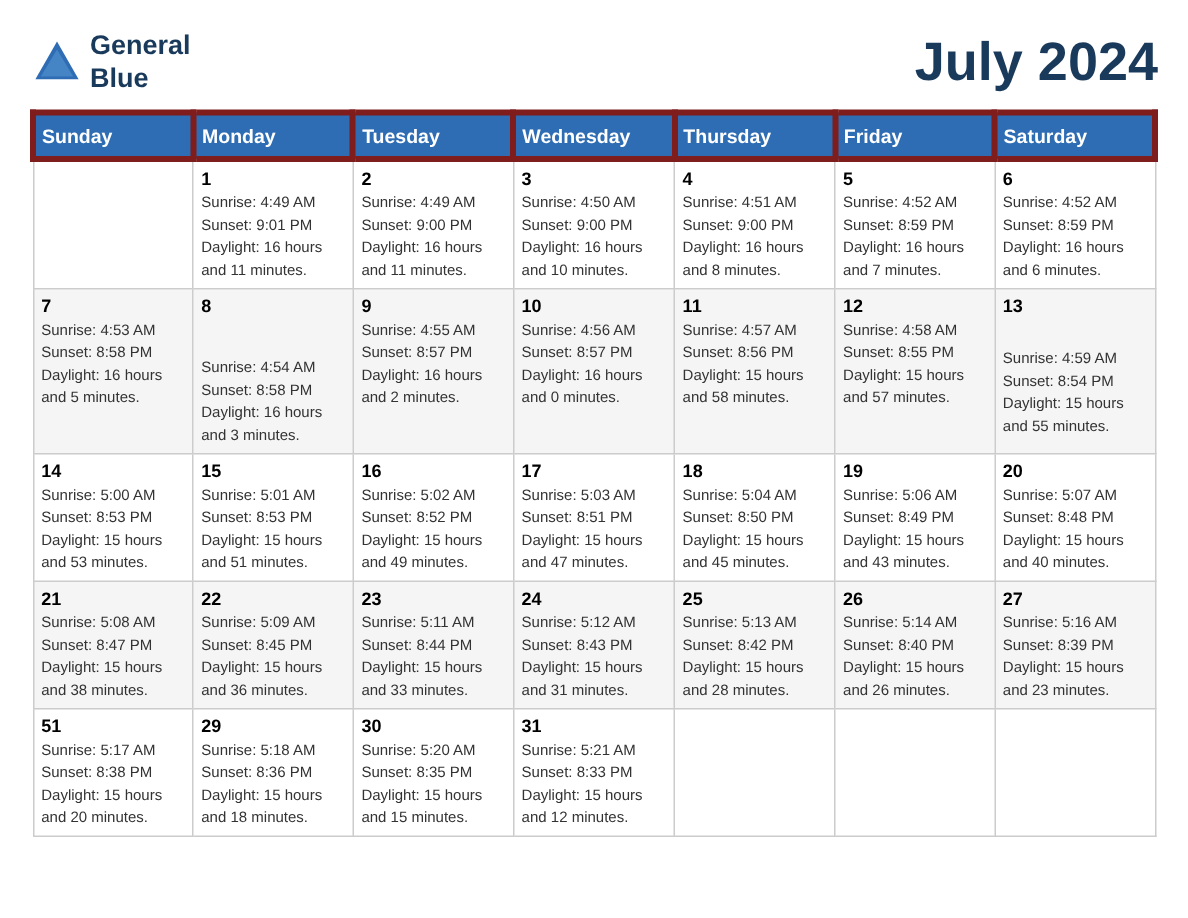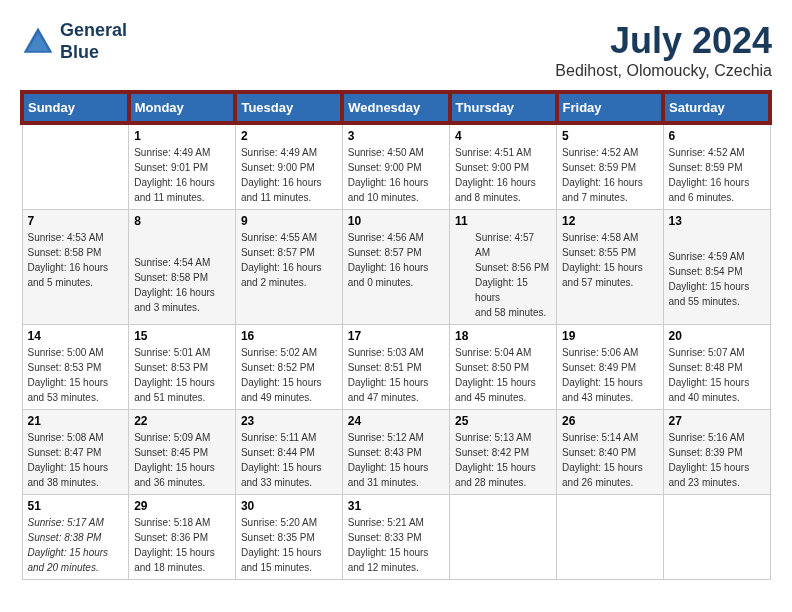--- a/index.html
+++ b/index.html
@@ -97,21 +97,20 @@
       <polygon points="20,4 36,32 4,32" fill="#2e6db4"></polygon>
       <polygon points="20,10 32,30 8,30" fill="#5b9bd5" opacity="0.5"></polygon>
     </svg>
     <div class="logo-text">
       <div>General</div>
       <div>Blue</div>
     </div>
   </div>
   <div class="title-block">
     <div class="month-title">July 2024</div>
-    <div class="location">Bedihost, Olomoucky, Czechia</div>
   </div>
 </div>
 
 <table class="calendar">
   <thead>
     <tr>
     <th>Sunday</th>
         <th>Monday</th>
         <th>Tuesday</th>
         <th>Wednesday</th>
@@ -190,21 +189,21 @@
         </td>
         <td>
           <span class="day-number">10</span>
           <div class="day-info" style="white-space: pre-line;">Sunrise: 4:56 AM
 Sunset: 8:57 PM
 Daylight: 16 hours
 and 0 minutes.</div>
         </td>
         <td>
           <span class="day-number">11</span>
-          <div class="day-info" style="white-space: pre-line; margin-left: 20px;">Sunrise: 4:57 AM
+          <div class="day-info" style="white-space: pre-line;">Sunrise: 4:57 AM
 Sunset: 8:56 PM
 Daylight: 15 hours
 and 58 minutes.</div>
         </td>
         <td>
           <span class="day-number">12</span>
           <div class="day-info" style="white-space: pre-line;">Sunrise: 4:58 AM
 Sunset: 8:55 PM
 Daylight: 15 hours
 and 57 minutes.</div>
@@ -315,21 +314,21 @@
           <span class="day-number">27</span>
           <div class="day-info" style="white-space: pre-line;">Sunrise: 5:16 AM
 Sunset: 8:39 PM
 Daylight: 15 hours
 and 23 minutes.</div>
         </td>
       </tr>
       <tr class="row-odd">
         <td>
           <span class="day-number">51</span>
-          <div class="day-info" style="white-space: pre-line; font-style: italic;">Sunrise: 5:17 AM
+          <div class="day-info" style="white-space: pre-line;">Sunrise: 5:17 AM
 Sunset: 8:38 PM
 Daylight: 15 hours
 and 20 minutes.</div>
         </td>
         <td>
           <span class="day-number">29</span>
           <div class="day-info" style="white-space: pre-line;">Sunrise: 5:18 AM
 Sunset: 8:36 PM
 Daylight: 15 hours
 and 18 minutes.</div>

